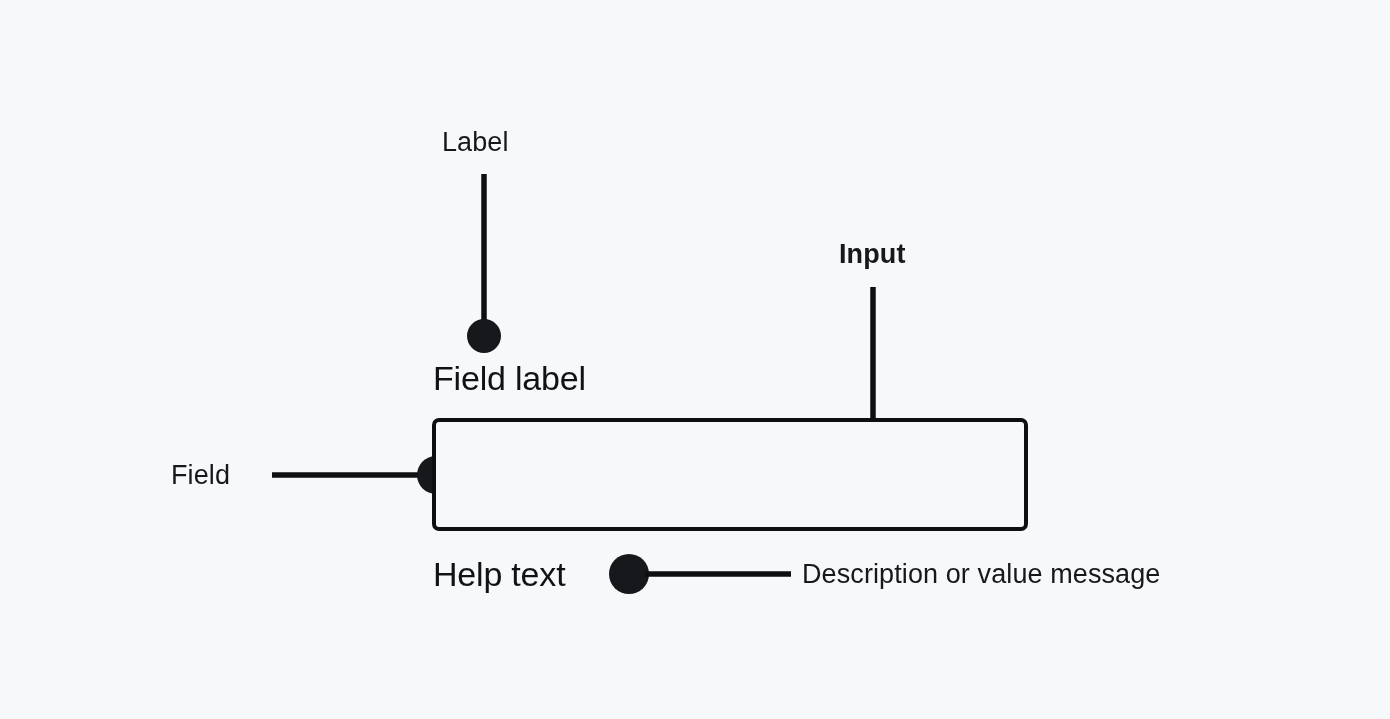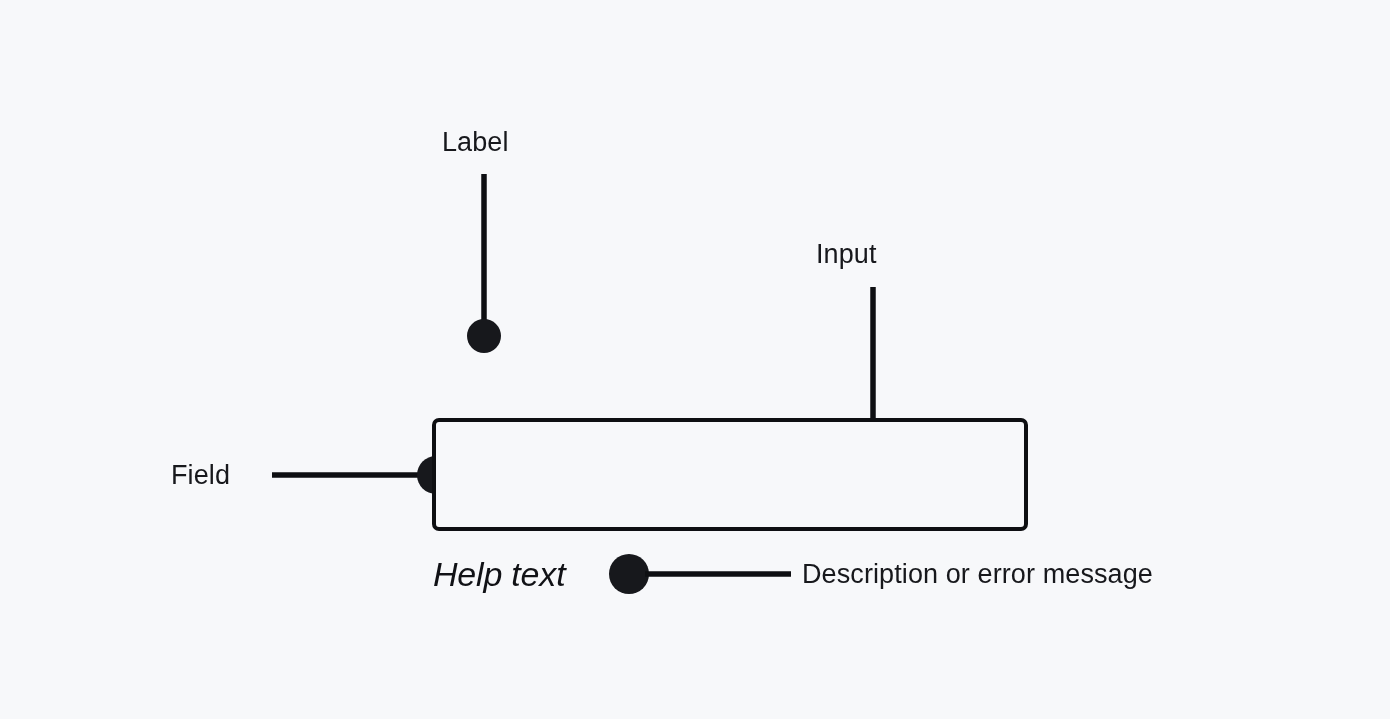--- a/index.html
+++ b/index.html
@@ -41,41 +41,41 @@
     position: absolute;
     color: #111216;
     font-size: 34px;
     line-height: 1;
     letter-spacing: -0.2px;
     white-space: nowrap;
   }
 
   
   #anno-label      { left: 442px; top: 129px; }
-  #anno-input      { left: 816px; top: 241px; }
+  #anno-input      { left: 839px; top: 241px; font-weight: bold; }
   #anno-value      { left: 171px; top: 462px; }
   #anno-desc       { left: 802px; top: 561px; }
 
   
   #field-label-text { left: 433px; top: 361px; }
 
   #input-box {
     position: absolute;
     left: 432px;
     top: 418px;
     width: 596px;
     height: 113px;
     box-sizing: border-box;
     border: 4px solid #0e0f12;
     border-radius: 7px;
     background: #f7f8fa;
   }
   #field-value-text { left: 460px; top: 458px; }
 
-  #help-text-label { left: 433px; top: 557px; font-style: italic; }
+  #help-text-label { left: 433px; top: 557px; }
 </style>
 </head>
 <body>
 
 <div id="stage">
 
   <svg id="wires" viewBox="0 0 1390 719" width="1390" height="719" xmlns="http://www.w3.org/2000/svg">
 
     <line x1="484" y1="174" x2="484" y2="336" stroke="#0e0f12" stroke-width="5.5" stroke-linecap="butt"></line>
     <circle cx="484" cy="336" r="17" fill="#17181c"></circle>
@@ -89,21 +89,22 @@
     <circle cx="629" cy="574" r="20" fill="#17181c"></circle>
     <line x1="645" y1="574" x2="791" y2="574" stroke="#0e0f12" stroke-width="5.5" stroke-linecap="butt"></line>
   </svg>
 
   <div class="anno" id="anno-label">Label</div>
 
   <div class="anno" id="anno-input">Input</div>
 
   <div class="anno" id="anno-value">Field</div>
 
-  <div class="anno" id="anno-desc">Description or error message</div>
+  <div class="anno" id="anno-desc">Description or value message</div>
 
+  <div class="big" id="field-label-text">Field label</div>
 
   <div id="input-box"></div>
 
 
   <div class="big" id="help-text-label">Help text</div>
 
 </div>
 
 </body></html>

